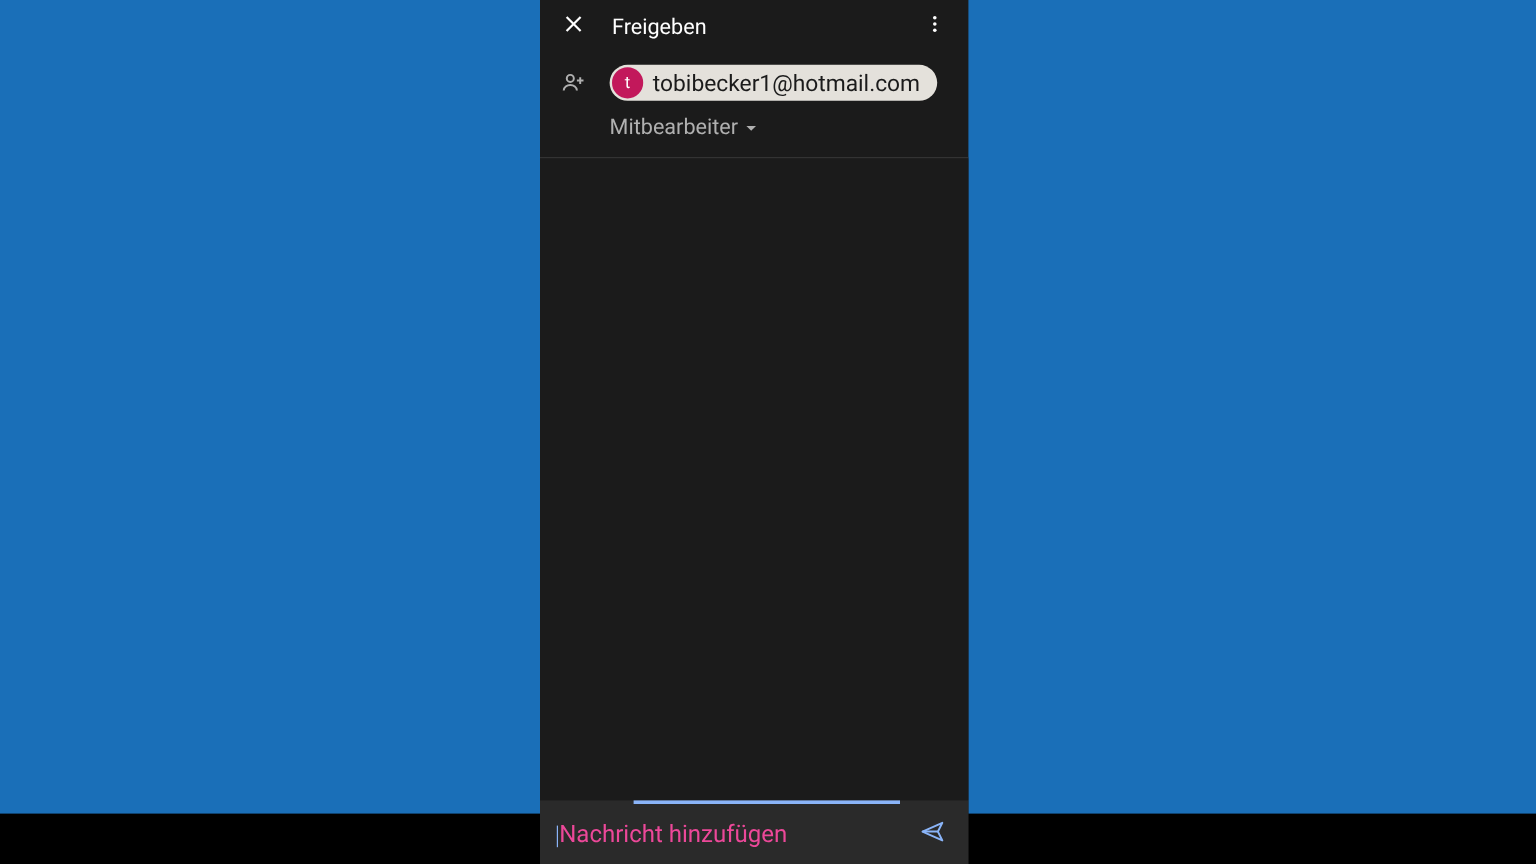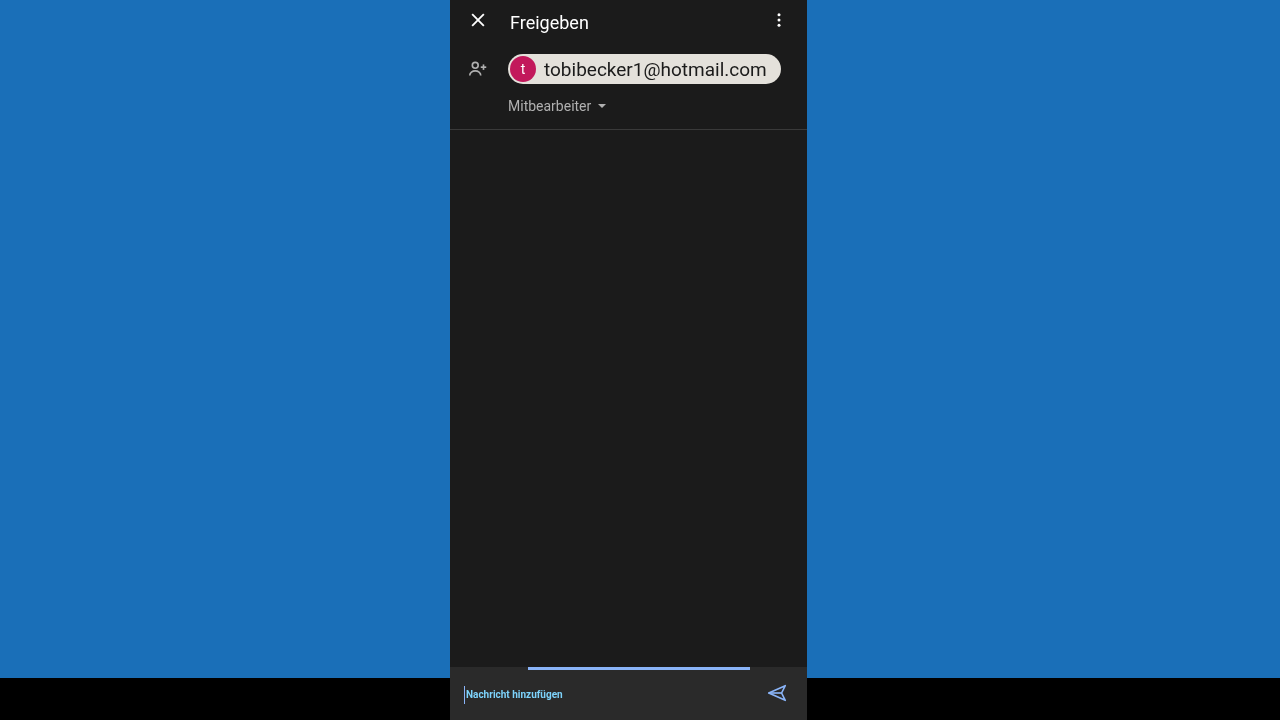--- a/index.html
+++ b/index.html
@@ -103,21 +103,21 @@
 }
 .role-row {
   margin-top: 12px;
   margin-left: 42px;
   display: flex;
   align-items: center;
   cursor: pointer;
 }
 .role-text {
   color: #b0b0b0;
-  font-size: 14px;
+  font-size: 18px;
 }
 .dropdown-arrow {
   margin-left: 6px;
 }
 .content-area {
   flex: 1;
   background: #1b1b1b;
 }
 .indicator-bar {
   height: 3px;
@@ -134,24 +134,23 @@
 }
 .message-bar {
   height: 50px;
   background: #2a2a2a;
   display: flex;
   align-items: center;
   padding: 0 12px 0 14px;
 }
 .message-input {
   flex: 1;
-  color: #7dd3fc;
-  font-size: 10px;
+  color: #ec4899;
+  font-size: 20px;
   position: relative;
-  font-weight: bold;
 }
 .cursor-caret {
   display: inline-block;
   width: 1px;
   height: 18px;
   background: #8ab4f8;
   vertical-align: middle;
   margin-right: 1px;
 }
 .send-btn {

